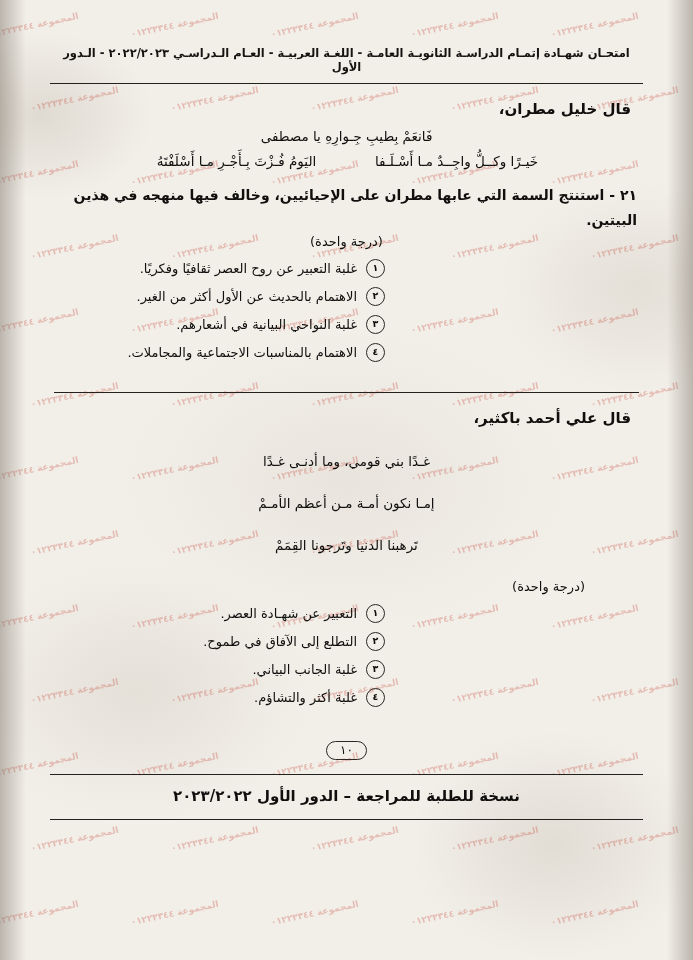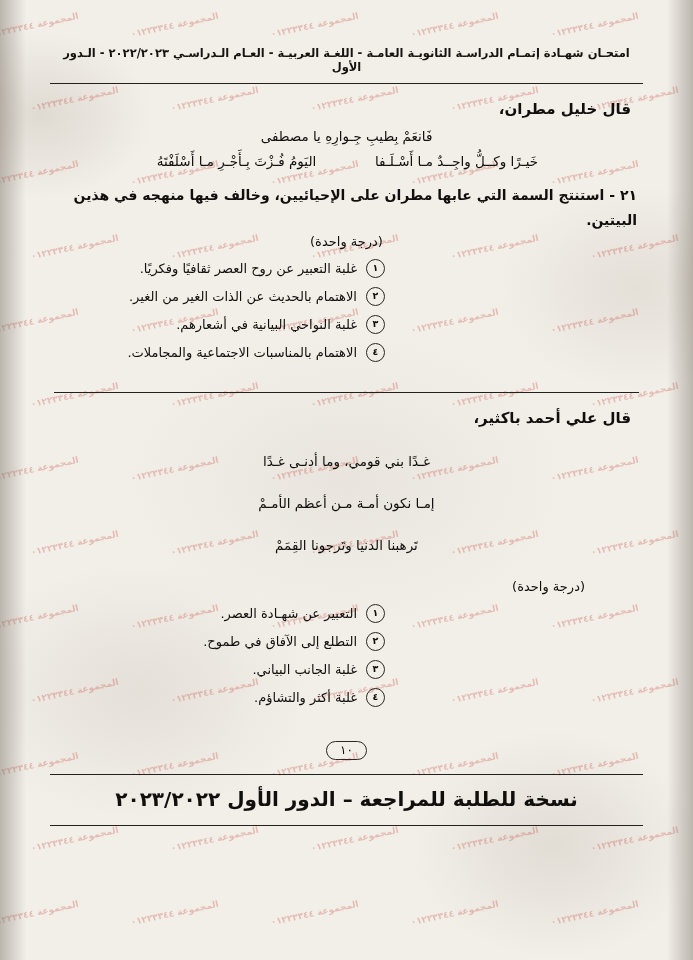--- a/index.html
+++ b/index.html
@@ -170,21 +170,21 @@
     padding: 1px 13px 2px 13px;
     font-size: 12px;
     font-weight: normal;
   }
   .footer-rule {
     margin: 14px 0 0 0;
     border-top: 1.6px solid #23211d;
   }
   .footer-text {
     text-align: center;
-    font-size: 20px;
+    font-size: 15px;
     font-weight: bold;
     margin-top: 12px;
     letter-spacing: 0.3px;
   }
   .footer-rule-bottom {
     margin: 14px 0 0 0;
     border-top: 1.6px solid #23211d;
   }
 </style>
 </head>
@@ -281,21 +281,21 @@
       <div class="question">٢١ - استنتج السمة التي عابها مطران على الإحيائيين، وخالف فيها منهجه في هذين البيتين.</div>
       <div class="degree">(درجة واحدة)</div>
 
       <ul class="options">
         <li class="option">
           <span class="opt-num">١</span>
           <span class="opt-text">غلبة التعبير عن روح العصر ثقافيًا وفكريًا.</span>
         </li>
         <li class="option">
           <span class="opt-num">٢</span>
-          <span class="opt-text">الاهتمام بالحديث عن الذات الغير من الغير.</span>
+          <span class="opt-text">الاهتمام بالحديث عن الأول أكثر من الغير.</span>
         </li>
         <li class="option">
           <span class="opt-num">٣</span>
           <span class="opt-text">غلبة النواحي البيانية في أشعارهم.</span>
         </li>
         <li class="option">
           <span class="opt-num">٤</span>
           <span class="opt-text">الاهتمام بالمناسبات الاجتماعية والمجاملات.</span>
         </li>
       </ul>

